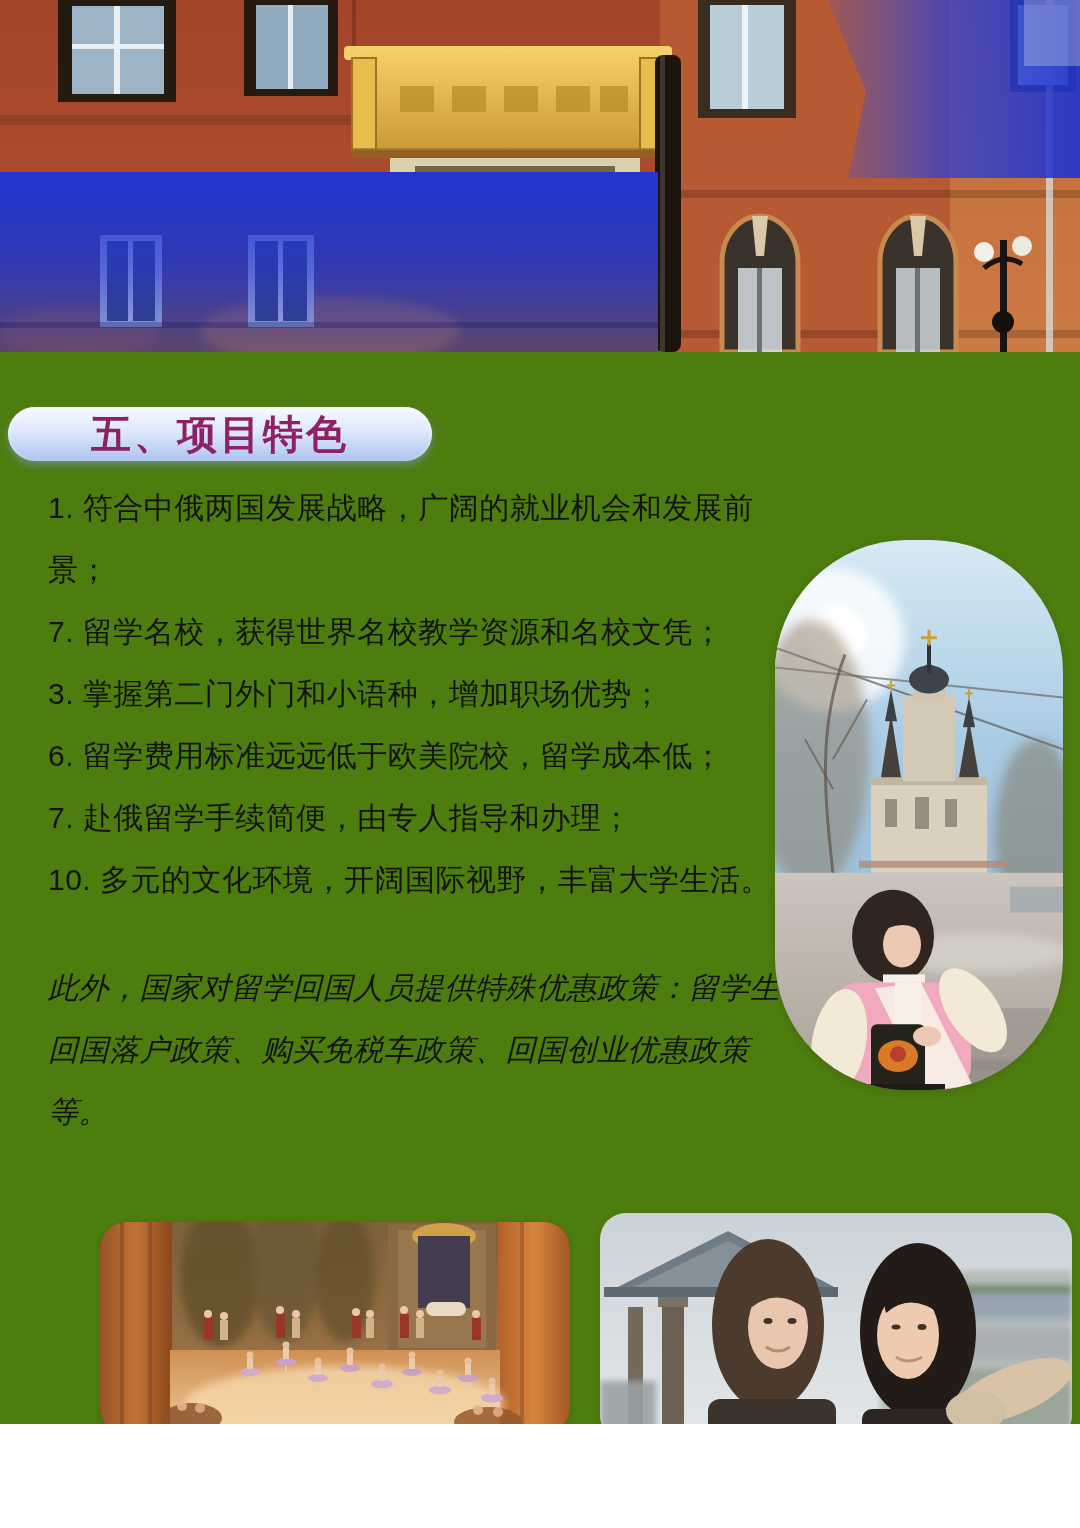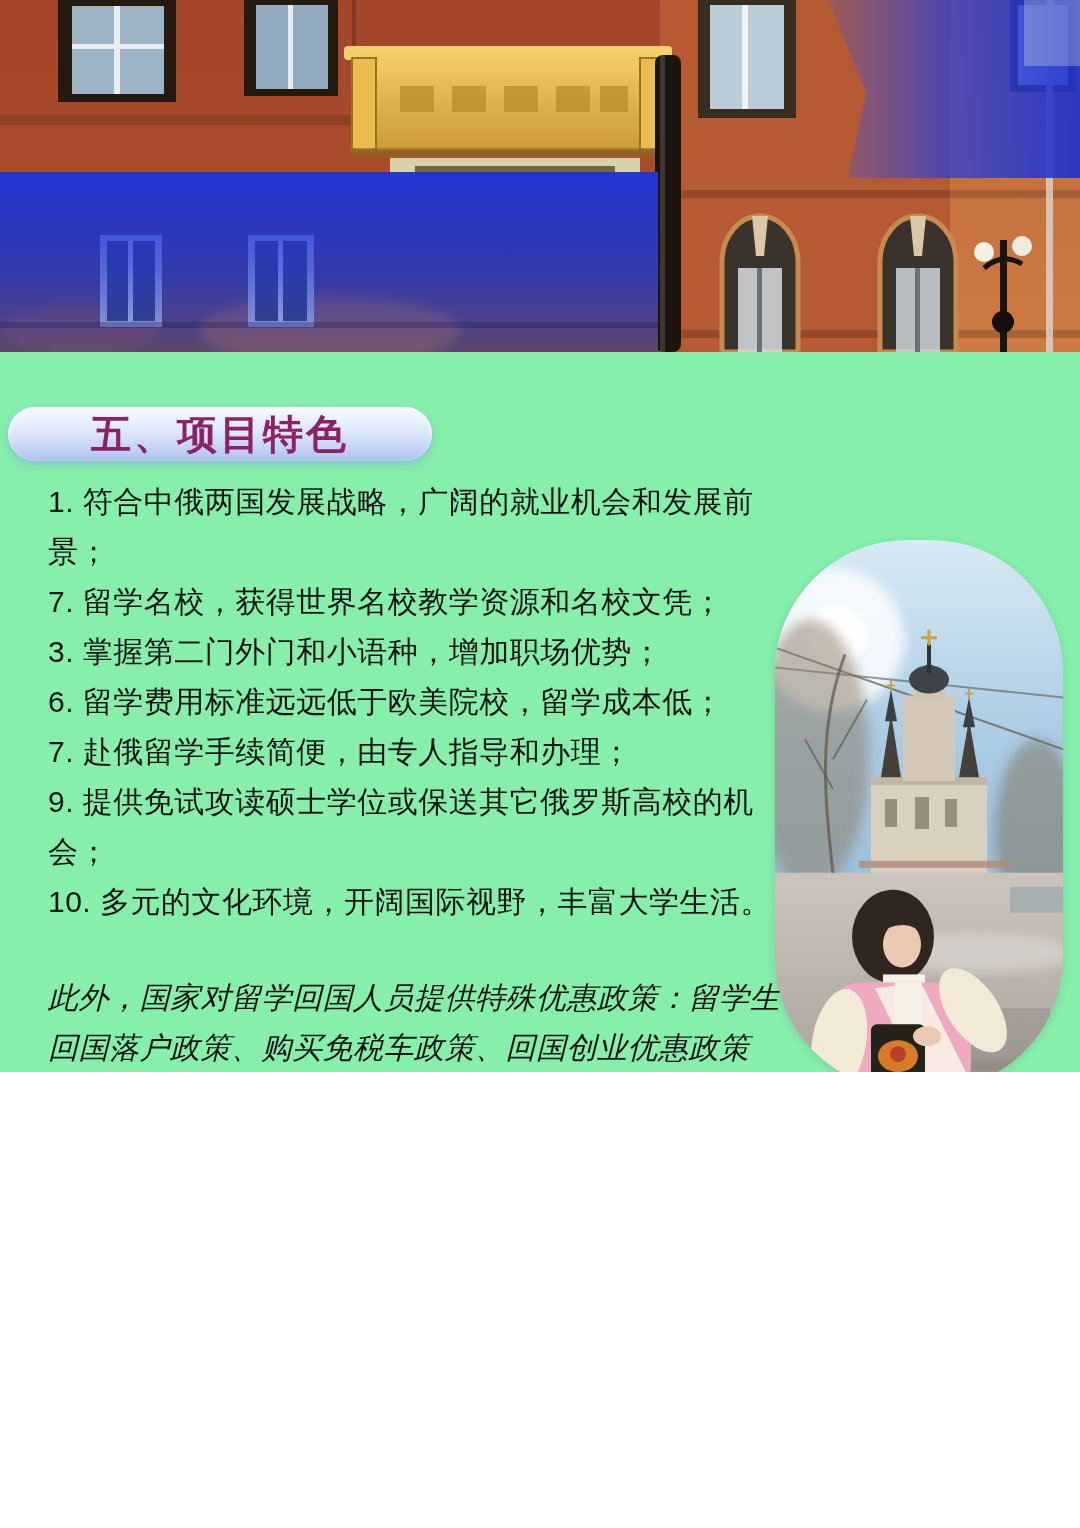--- a/index.html
+++ b/index.html
@@ -1,25 +1,25 @@
 <!DOCTYPE html>
 <html><head>
 <meta charset="utf-8">
 <style>
   html,body{margin:0;padding:0;background:#ffffff;}
-  .page{position:relative;width:1080px;height:1072px;background:#86efac;overflow:hidden;
+  .page{position:relative;width:1080px;height:1424px;background:#4d7c0f;overflow:hidden;
         font-family:"Liberation Sans","DejaVu Sans",sans-serif;}
   .hero{position:absolute;left:0;top:0;width:1080px;height:352px;overflow:hidden;}
   .hero svg{display:block;width:100%;height:100%;}
   .title-pill{position:absolute;left:8px;top:407px;width:424px;height:54px;border-radius:28px;
         background:linear-gradient(180deg,#f7faff 0%,#dde8fb 45%,#aec3f0 100%);
         box-shadow:0 4px 9px rgba(130,160,225,.5), inset 0 2px 4px rgba(255,255,255,.9);
         display:flex;align-items:center;justify-content:center;}
   .title-text{font-size:40px;font-weight:bold;color:#8e2164;letter-spacing:3px;}
-  .content{position:absolute;left:48px;top:477px;width:737px;font-size:30px;line-height:50px;
+  .content{position:absolute;left:48px;top:477px;width:737px;font-size:30px;line-height:62px;
         color:#141414;letter-spacing:0.5px;}
   .content p{margin:0;}
   .content p.note{margin-top:46px;font-style:italic;}
   .capsule{position:absolute;left:775px;top:540px;width:288px;height:550px;border-radius:132px;
         overflow:hidden;box-shadow:0 2px 10px rgba(0,0,0,.12);}
   .capsule svg{display:block;width:100%;height:100%;}
   .photo{position:absolute;overflow:hidden;border-radius:26px;box-shadow:0 2px 8px rgba(0,0,0,.10);}
   .photo svg{display:block;width:100%;height:100%;}
   .ballet{left:100px;top:1222px;width:470px;height:212px;}
   .selfie{left:600px;top:1213px;width:472px;height:228px;}
@@ -155,21 +155,20 @@
   <div class="title-pill">
     <span class="title-text">五、项目特色</span>
   </div>
 
   <div class="content">
     <p>1. 符合中俄两国发展战略，广阔的就业机会和发展前景；</p>
     <p>7. 留学名校，获得世界名校教学资源和名校文凭；</p>
     <p>3. 掌握第二门外门和小语种，增加职场优势；</p>
     <p>6. 留学费用标准远远低于欧美院校，留学成本低；</p>
     <p>7. 赴俄留学手续简便，由专人指导和办理；</p>
-    <p>9. 提供免试攻读硕士学位或保送其它俄罗斯高校的机会；</p>
     <p>10. 多元的文化环境，开阔国际视野，丰富大学生活。</p>
     <p class="note">此外，国家对留学回国人员提供特殊优惠政策：留学生回国落户政策、购买免税车政策、回国创业优惠政策等。</p>
   </div>
 
   <div class="capsule">
     <svg viewBox="0 0 288 552" preserveAspectRatio="none">
       <defs>
         <linearGradient id="sky" x1="0" y1="0" x2="0" y2="1">
           <stop offset="0" stop-color="#d7e9f4"></stop>
             <stop offset="0.6" stop-color="#a9cbe3"></stop>

